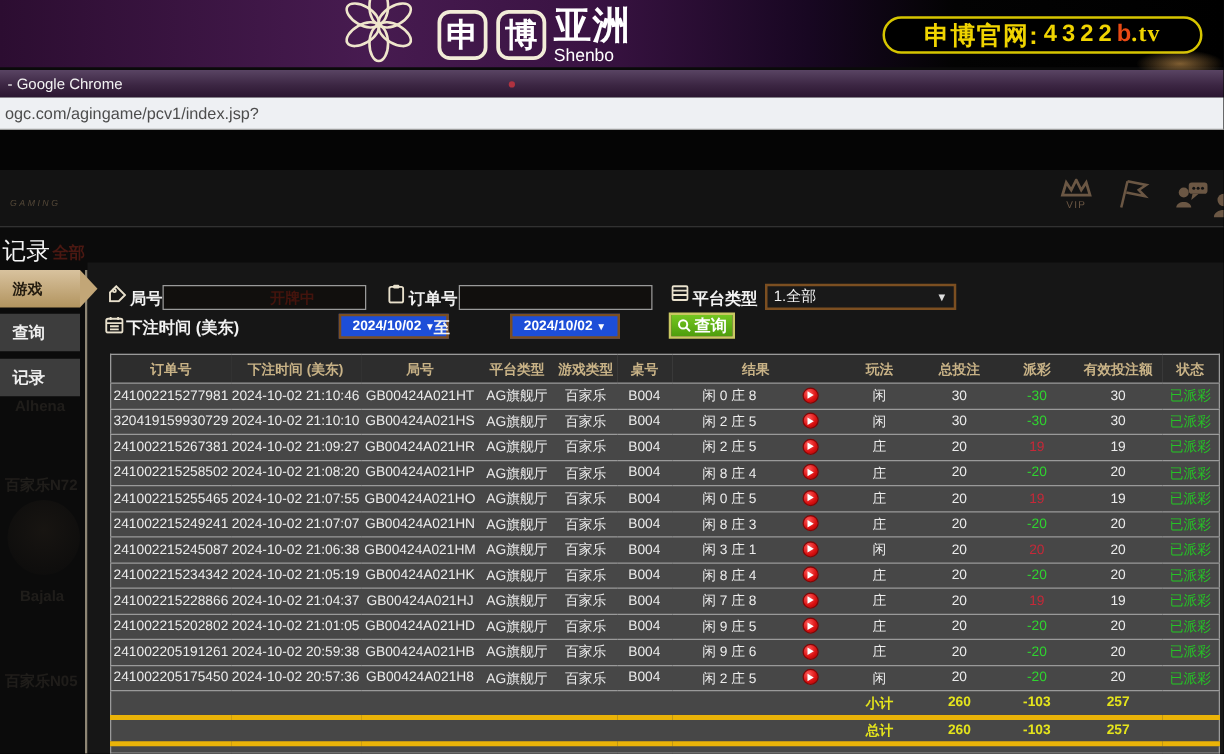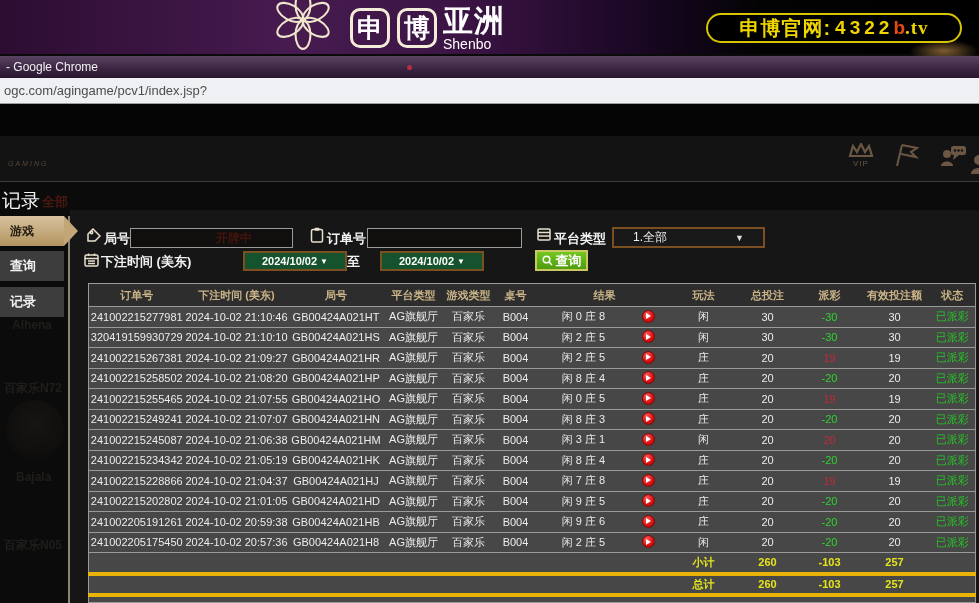--- a/index.html
+++ b/index.html
@@ -65,25 +65,25 @@
     border-top:15px solid transparent;border-bottom:15px solid transparent;border-left:14px solid #c2a677;}
 
   
   .f-label{position:absolute;color:#f2f2f2;font-size:13px;font-weight:bold;white-space:nowrap;}
   .f-icon{position:absolute;color:#e8e0cc;}
   .f-input{position:absolute;height:20px;background:rgba(16,14,12,.85);border:1px solid #9a9a9a;
     color:#ddd;font-size:12px;padding:0 4px;outline:none;}
   .wm-inside{position:absolute;left:216px;top:48px;font-size:12px;color:#43140d;font-weight:bold;}
   .f-select{position:absolute;left:612px;top:45px;width:153px;height:21px;background:#191919;
     border:2px solid #7c4f21;color:#f0f0f0;font-size:12px;display:flex;align-items:center;
-    justify-content:space-between;padding:0 19px;cursor:pointer;}
+    justify-content:space-between;padding:0 5px;cursor:pointer;}
   .f-select .caret{font-size:9px;color:#ddd;}
-  .datebox{position:absolute;width:104px;height:20px;background:#14532d;border:2px solid #7c4f21;
+  .datebox{position:absolute;width:88px;height:20px;background:#1d4ed8;border:2px solid #7c4f21;
     display:flex;align-items:center;justify-content:center;gap:3px;color:#fff;font-size:11px;
-    font-weight:bold;cursor:pointer;}
+    font-weight:bold;cursor:pointer;margin-left:28px;}
   .datebox .caret{font-size:8px;}
   .search-btn{position:absolute;left:535px;top:68px;width:53px;height:21px;
     background:linear-gradient(180deg,#74c621,#4e9d0d);border:2px solid #c9c861;color:#fff;
     font-size:13px;font-weight:bold;display:flex;align-items:center;justify-content:center;gap:3px;cursor:pointer;}
 
   
   .tbl-wrap{position:absolute;left:88px;top:101px;width:887px;}
   table{width:887px;border-collapse:collapse;table-layout:fixed;background:#474747;
     border:1px solid #9a9a9a;}
   th{background:#2d2d2d;color:#c9b387;font-size:11px;font-weight:bold;height:23px;

